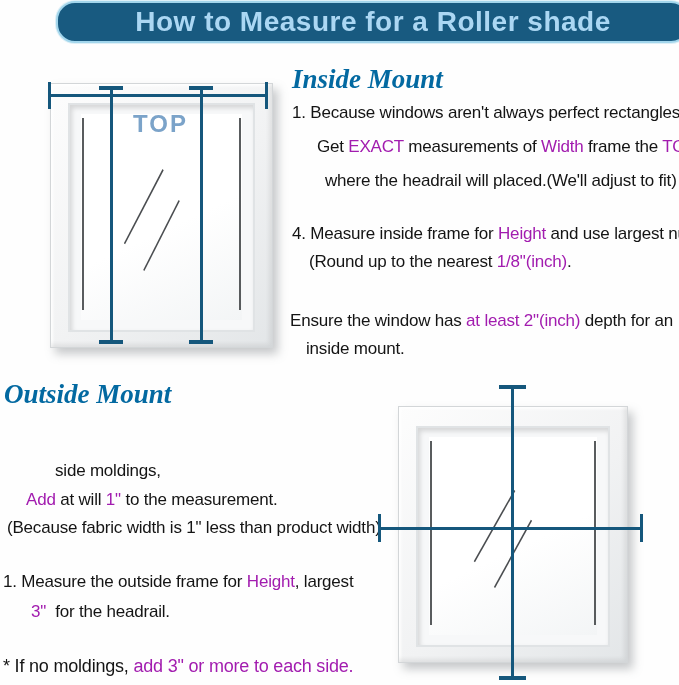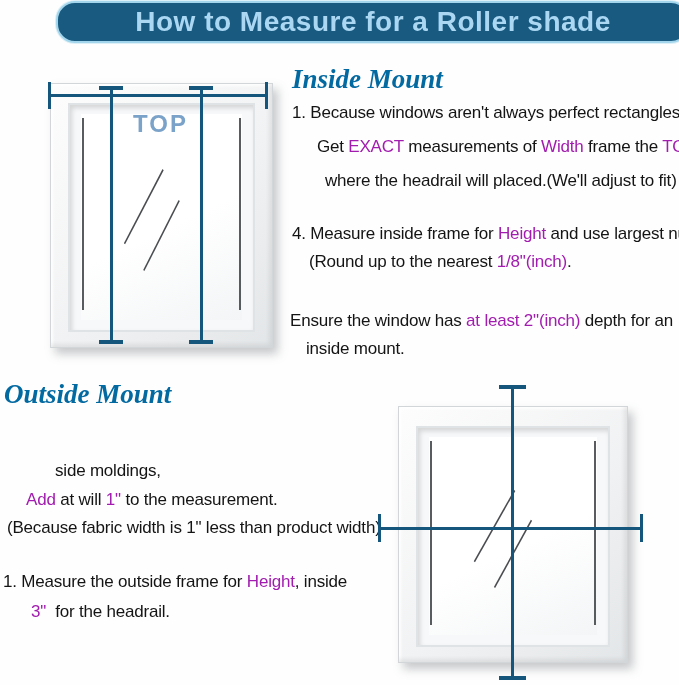--- a/index.html
+++ b/index.html
@@ -135,26 +135,29 @@
 
   <h2 class="mount-title" style="left:4px;top:379px;text-align:center;">Outside Mount</h2>
 
   <div class="tline" style="left:31px;top:461px;margin-left:24px;">side moldings,</div>
   <div class="tline" style="left:26px;top:490px;">
     <span class="hl">Add</span><span> at will </span><span class="hl">1"</span><span> to the measurement.</span>
   </div>
   <div class="tline" style="left:7px;top:518px;">(Because fabric width is 1" less than product width)</div>
 
   <div class="tline" style="left:3px;top:572px;">
-    <span>1. Measure the outside frame for </span><span class="hl">Height</span><span>, inside</span>
+    <span>1. Measure the outside frame for </span><span class="hl">Height</span><span>, largest</span>
   </div>
   <div class="tline" style="left:31px;top:602px;">
     <span class="hl">3"</span>&nbsp;<span> for the headrail.</span>
   </div>
 
+  <div class="tline footnote" style="left:3px;top:656px;">
+    <span>* If no moldings, </span><span class="hl">add 3" or more to each side.</span>
+  </div>
 
   <div class="window" style="left:398px;top:406px;width:230px;height:257px;">
     <div class="sash">
       <div class="glass">
         <svg class="refl" viewBox="0 0 100 100" preserveAspectRatio="none">
           <line x1="27" y1="63" x2="51" y2="27" stroke="#4a4d50" stroke-width="0.9"></line>
           <line x1="39" y1="76" x2="61" y2="42" stroke="#4a4d50" stroke-width="0.9"></line>
         </svg>
       </div>
     </div>

